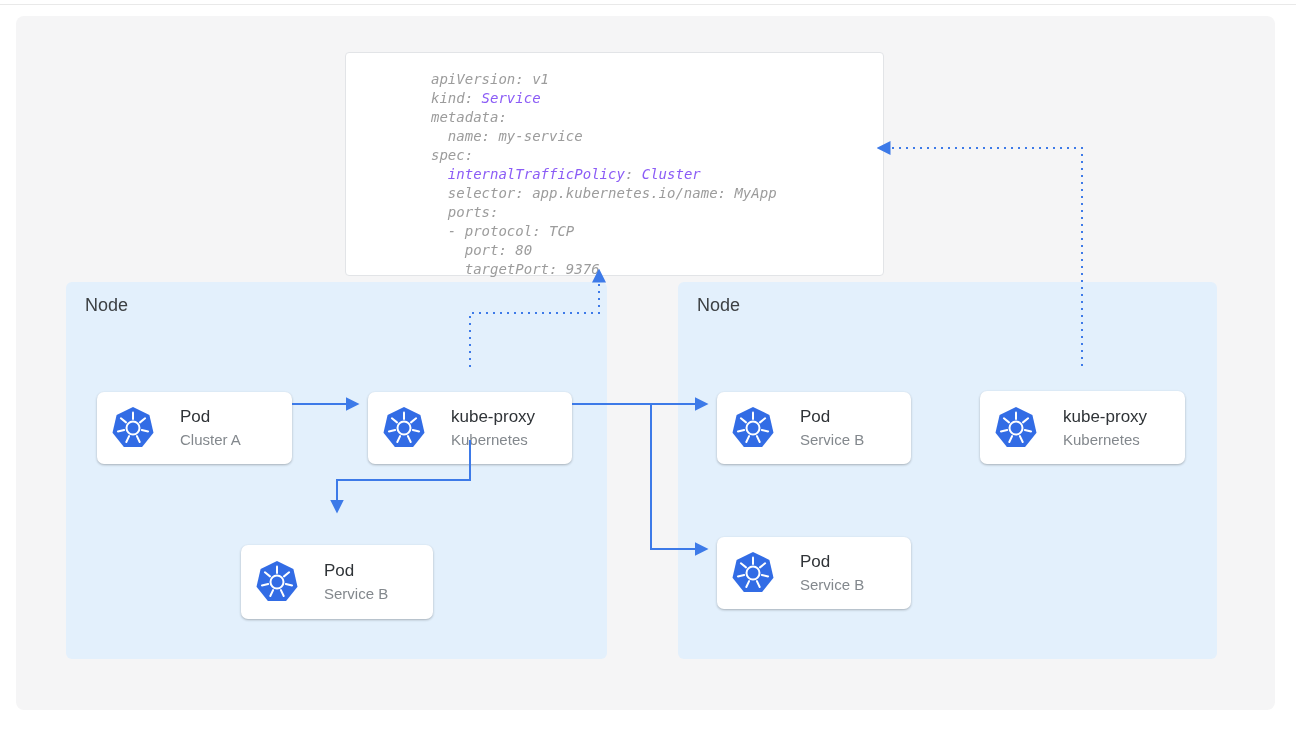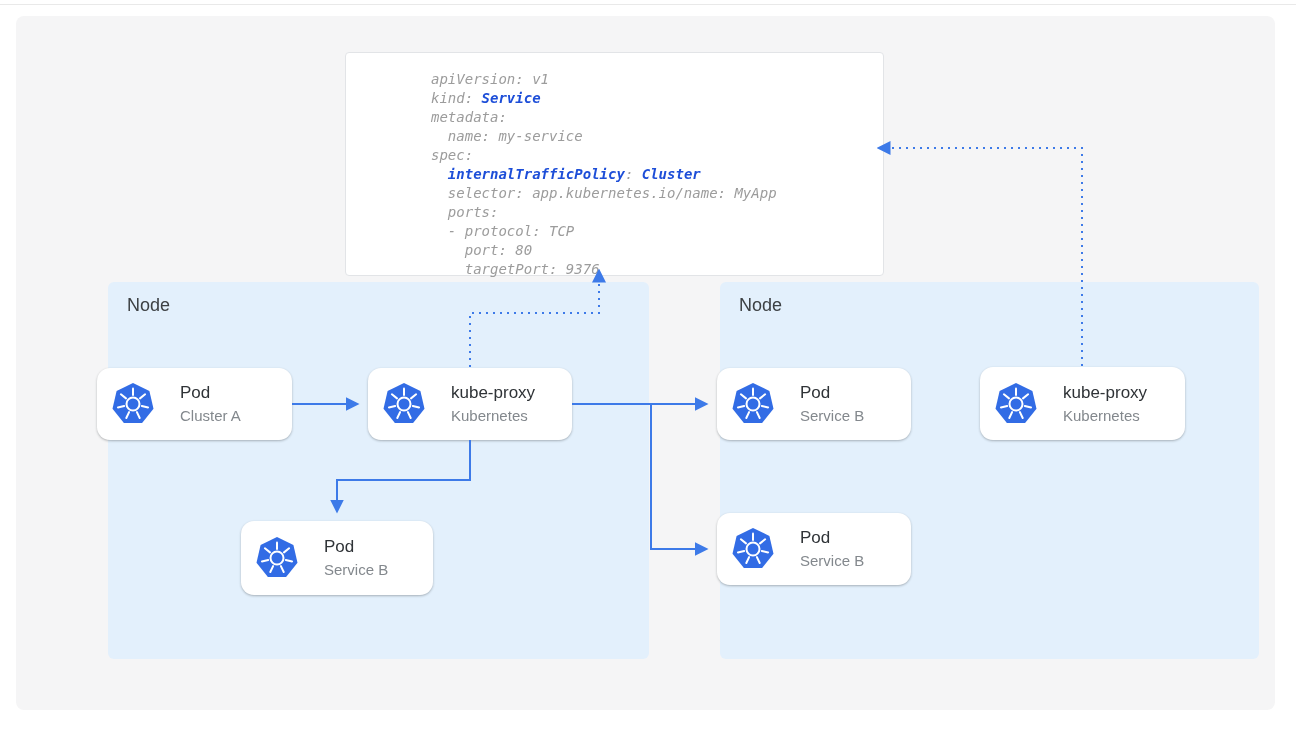--- a/index.html
+++ b/index.html
@@ -23,38 +23,38 @@
     box-sizing:border-box;
   }
   .code{
     position:absolute;left:85px;top:17px;
     font-family:"DejaVu Sans Mono", monospace;
     font-style:italic;
     font-size:14px;line-height:19px;
     color:#9c9c9c;
     white-space:pre;
   }
-  .code .b{color:#1d4ed8;font-weight:bold;text-align:right;}
+  .code .b{color:#8b5cf6;font-weight:normal;text-align:right;}
   
   .node{
     position:absolute;top:282px;width:541px;height:377px;
-    background:#e3f0fc;border-radius:6px;margin-left:42px;
+    background:#e3f0fc;border-radius:6px;
   }
   .node-left{left:66px;}
   .node-right{left:678px;width:539px;}
   .node-label{
     position:absolute;left:19px;top:13px;
     font-size:18px;color:#3c4043;
   }
   
   .card{
     position:absolute;
-    background:#ffffff;border-radius:13px;
+    background:#ffffff;border-radius:7px;
     box-shadow:0 1px 2px rgba(60,64,67,.25), 0 1px 3px rgba(60,64,67,.12);
-    display:flex;align-items:center;
+    display:flex;align-items:center;margin-top:24px;
   }
   .k8s-icon{
     position:absolute;left:14px;top:50%;transform:translateY(-50%);
     width:44px;height:44px;display:block;
   }
   .card-text{position:absolute;left:83px;top:50%;transform:translateY(-50%);}
   .card-title{font-size:17px;color:#2f3337;line-height:22px;}
   .card-subtitle{font-size:15px;color:#83888d;line-height:20px;margin-top:2px;}
   
   .arrows{position:absolute;left:0;top:0;width:1296px;height:729px;pointer-events:none;}

